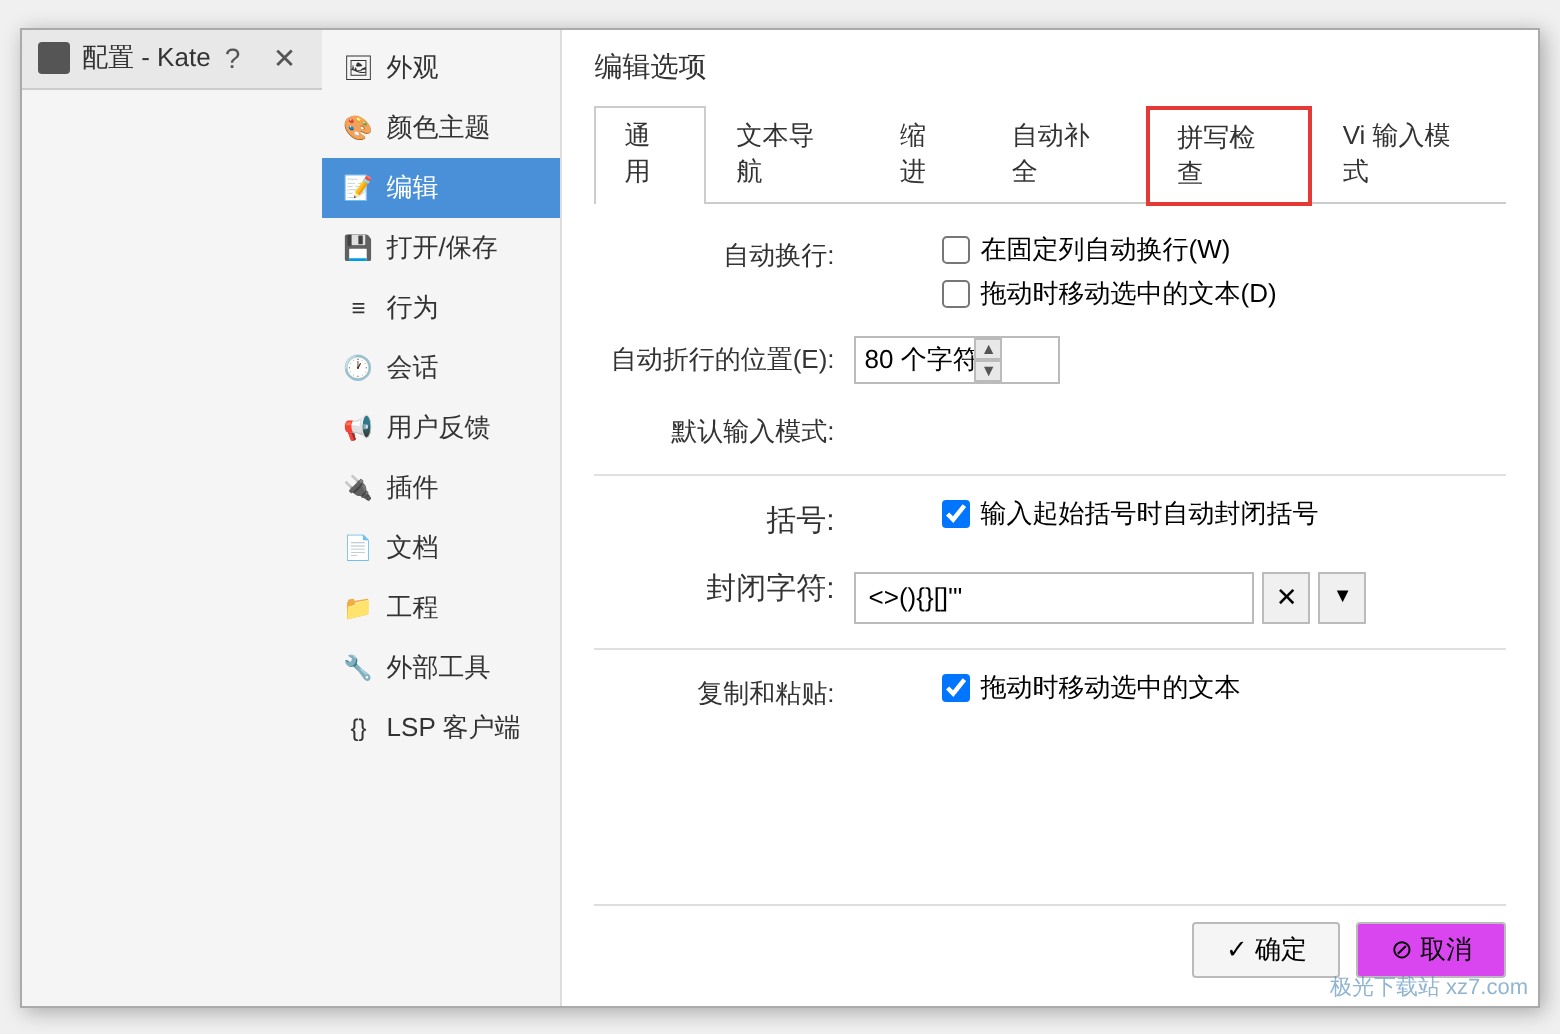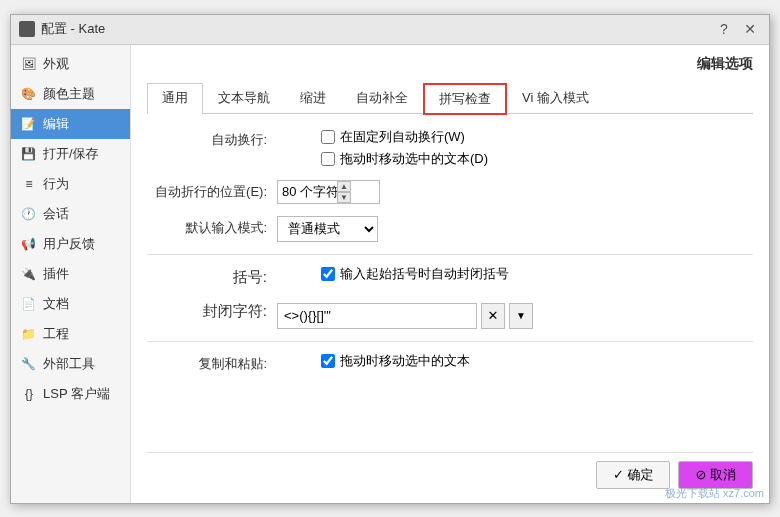--- a/index.html
+++ b/index.html
@@ -14,21 +14,20 @@
       height: 517px;
       overflow: hidden;
     }
     .window {
       width: 760px;
       height: 490px;
       background: #f5f5f5;
       border: 1px solid #aaa;
       box-shadow: 2px 2px 10px rgba(0,0,0,0.3);
       display: flex;
-      flex-direction: column;
     }
     .titlebar {
       background: #e8e8e8;
       height: 30px;
       display: flex;
       align-items: center;
       justify-content: space-between;
       padding: 0 8px;
       border-bottom: 1px solid #ccc;
     }
@@ -104,24 +103,23 @@
     
     .right-panel {
       flex: 1;
       display: flex;
       flex-direction: column;
       padding: 10px 16px;
       background: #ffffff;
     }
     .section-title {
       font-size: 14px;
-      font-weight: bold;
+      font-weight: normal;
       margin-bottom: 10px;
       color: #333;
-      text-align: right;
     }
 
     
     .tabs {
       display: flex;
       gap: 0;
       border-bottom: 1px solid #ccc;
       margin-bottom: 14px;
     }
     .tab {
@@ -462,29 +460,20 @@
                   <div class="spinbox-arrow">▼</div>
                 </div>
               </div>
               <span class="spinbox-label"></span>
             </div>
           </div>
         </div>
 
         <div class="form-row" style="margin-top:8px;">
           <div class="form-label">默认输入模式:</div>
-          <div class="form-controls">
-            <div class="select-row">
-              <select>
-                <option>普通模式</option>
-                <option>Vi 输入模式</option>
-                <option>只读模式</option>
-              </select>
-            </div>
-          </div>
         </div>
 
         <hr class="section-separator">
 
         <div class="form-row">
           <div class="form-label bracket-label">括号:</div>
           <div class="form-controls">
             <div class="checkbox-row">
               <input type="checkbox" checked="" style="">
               <span>输入起始括号时自动封闭括号</span>

